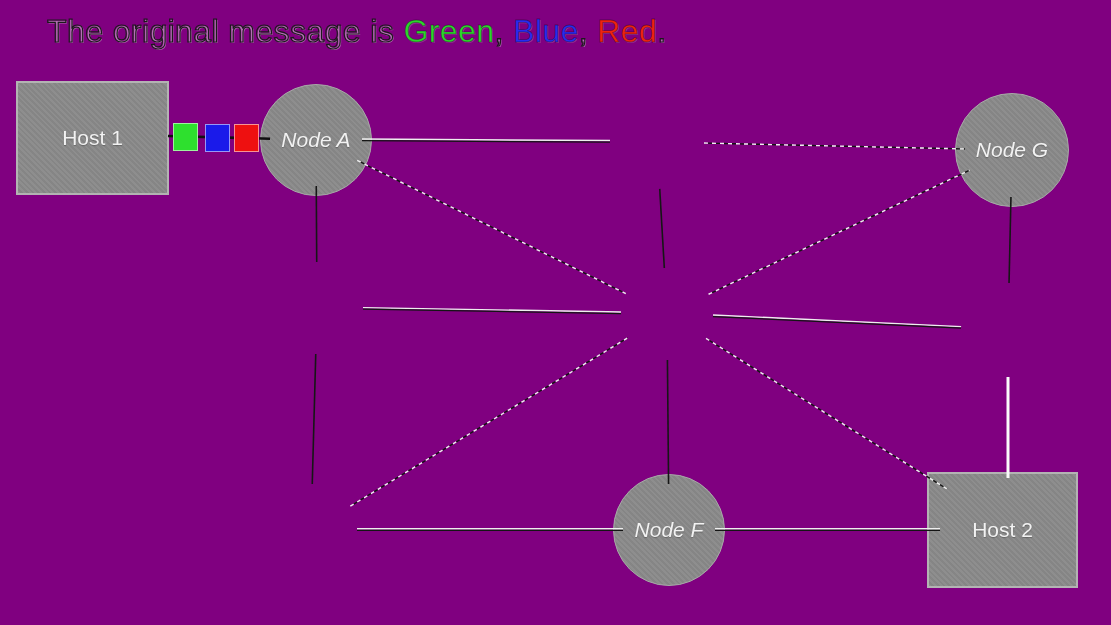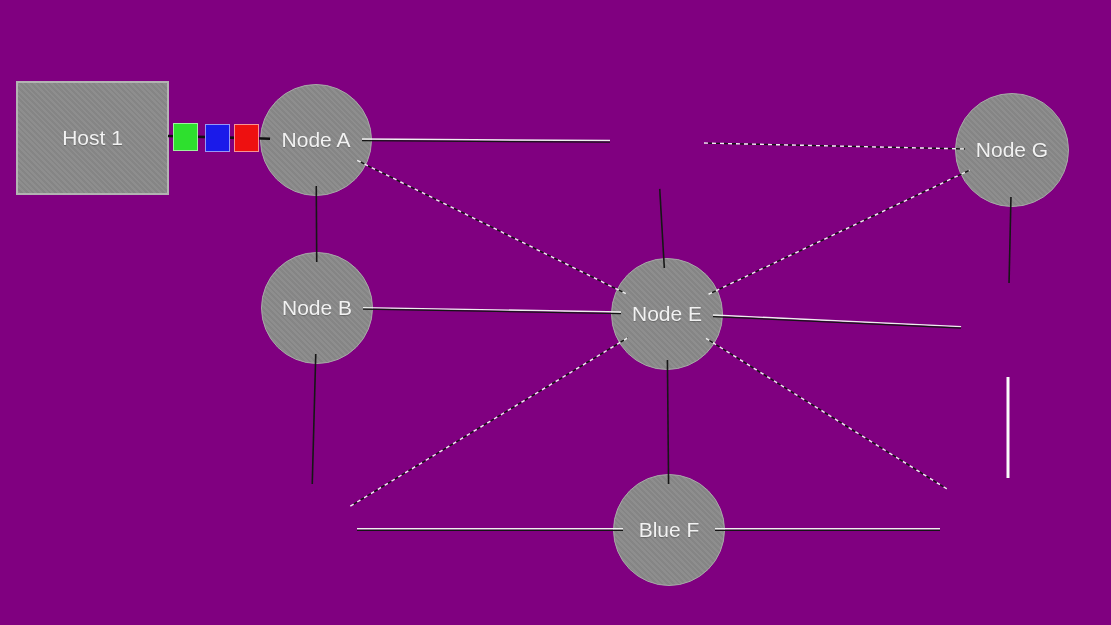--- a/index.html
+++ b/index.html
@@ -21,21 +21,21 @@
   .t-colored{
     -webkit-text-stroke:.8px rgba(0,0,0,0.35);
     text-shadow:1px 1px 0 rgba(255,255,255,0.18);
   }
   .node{
     position:absolute;border-radius:50%;
     background:#8a8a8a;
     background-image:repeating-linear-gradient(45deg, rgba(255,255,255,0.035) 0 2px, rgba(0,0,0,0.035) 2px 4px);
     border:1px solid #a8a8a8;
     box-sizing:border-box;z-index:1;
-    display:flex;align-items:center;justify-content:center;
+    display:flex;align-items:center;justify-content:center;font-style:italic;
   }
   .host{
     position:absolute;
     background:#8a8a8a;
     background-image:repeating-linear-gradient(45deg, rgba(255,255,255,0.035) 0 2px, rgba(0,0,0,0.035) 2px 4px);
     border:2px solid #b3b3b3;
     box-sizing:border-box;z-index:1;
     display:flex;align-items:center;justify-content:center;
   }
   .shape-label{
@@ -45,20 +45,21 @@
   #edges{position:absolute;left:0;top:0;z-index:2;pointer-events:none;}
   .packet{
     position:absolute;box-sizing:border-box;z-index:3;
     border:1px solid rgba(255,255,255,0.55);
   }
 </style>
 </head>
 <body>
 
 <div id="stage">
+  <div id="title"><span class="t-outline">The original message is </span><span class="t-colored" style="color: rgb(45, 212, 45);">Green</span><span class="t-outline">, </span><span class="t-colored" style="color: rgb(42, 42, 238);">Blue</span><span class="t-outline">, </span><span class="t-colored" style="color: rgb(238, 34, 17);">Red</span><span class="t-outline">.</span></div>
   <svg id="edges" width="1111" height="625">
       <line x1="168" y1="136" x2="270.01679138584876" y2="138.75721057799592" stroke="#101010" stroke-width="2.6"></line>
       <line x1="362.00624683566195" y1="139.06981072026008" x2="610.0078463678419" y2="140.52436555622594" stroke="#efefef" stroke-width="1.4"></line>
       <line x1="361.99686283283984" y1="140.66978320142687" x2="609.9984623650198" y2="142.12433803739273" stroke="#141414" stroke-width="1.3"></line>
       <line x1="316.2738046732878" y1="185.999185112357" x2="316.7261953267122" y2="262.000814887643" stroke="#161616" stroke-width="1.6"></line>
       <line x1="357.21386055969776" y1="160.4308026706194" x2="625.7861394403022" y2="293.5691973293806" stroke="#efefef" stroke-width="1.4" stroke-dasharray="4 4" stroke-dashoffset="0"></line>
       <line x1="357.21386055969776" y1="160.4308026706194" x2="625.7861394403022" y2="293.5691973293806" stroke="#141414" stroke-width="1.4" stroke-dasharray="4 4" stroke-dashoffset="4"></line>
       <line x1="363.013810712238" y1="307.58863187006045" x2="621.0273261007559" y2="312.0117207052922" stroke="#efefef" stroke-width="1.4"></line>
       <line x1="362.98638617024204" y1="309.18839681982536" x2="620.9999015587599" y2="313.6114856550571" stroke="#141414" stroke-width="1.3"></line>
       <line x1="315.7572105779959" y1="353.98320861415124" x2="312.2427894220041" y2="484.01679138584876" stroke="#161616" stroke-width="1.6"></line>
@@ -77,31 +78,28 @@
       <line x1="706.007921984234" y1="338.3799512401463" x2="947" y2="489" stroke="#efefef" stroke-width="1.4" stroke-dasharray="4 4" stroke-dashoffset="0"></line>
       <line x1="706.007921984234" y1="338.3799512401463" x2="947" y2="489" stroke="#141414" stroke-width="1.4" stroke-dasharray="4 4" stroke-dashoffset="4"></line>
       <line x1="715" y1="528.8" x2="940" y2="528.8" stroke="#efefef" stroke-width="1.4"></line>
       <line x1="715" y1="530.4" x2="940" y2="530.4" stroke="#141414" stroke-width="1.3"></line>
       <line x1="1010.9558133475981" y1="196.98839935808567" x2="1009.0441866524019" y2="283.01160064191436" stroke="#161616" stroke-width="1.6"></line>
       <line x1="1008" y1="377" x2="1008" y2="478" stroke="#fafafa" stroke-width="3"></line>
     </svg>
 <div class="node" style="left: 260px; top: 84px; height: 112px; width: 112px;">
       <span class="shape-label">Node A</span>
     </div>
-    <div class="node" style="left: 261px; top: 252px; height: 112px; width: 112px;">
-      <span class="shape-label">Node B</span>
-    </div>
-    <div class="node" style="left: 611px; top: 258px; height: 112px; width: 112px;">
-      <span class="shape-label">Node E</span>
-    </div>
     <div class="node" style="left: 613px; top: 474px; height: 112px; width: 112px;">
-      <span class="shape-label">Blue F</span>
+      <span class="shape-label">Node F</span>
     </div>
     <div class="node" style="left: 955px; top: 93px; height: 114px; width: 114px; text-align: right;">
       <span class="shape-label">Node G</span>
     </div>
     <div class="host" style="left: 16px; top: 81px; width: 153px; height: 114px;">
       <span class="shape-label">Host 1</span>
     </div>
+    <div class="host" style="left: 927px; top: 472px; width: 151px; height: 116px;">
+      <span class="shape-label">Host 2</span>
+    </div>
     <div class="packet" style="left: 173px; top: 123px; width: 25px; height: 28px; background: rgb(46, 224, 46);"></div>
     <div class="packet" style="left: 205px; top: 124px; width: 25px; height: 28px; background: rgb(26, 26, 234);"></div>
     <div class="packet" style="left: 234px; top: 124px; width: 25px; height: 28px; background: rgb(238, 16, 16);"></div>
   </div>
 
 </body></html>

